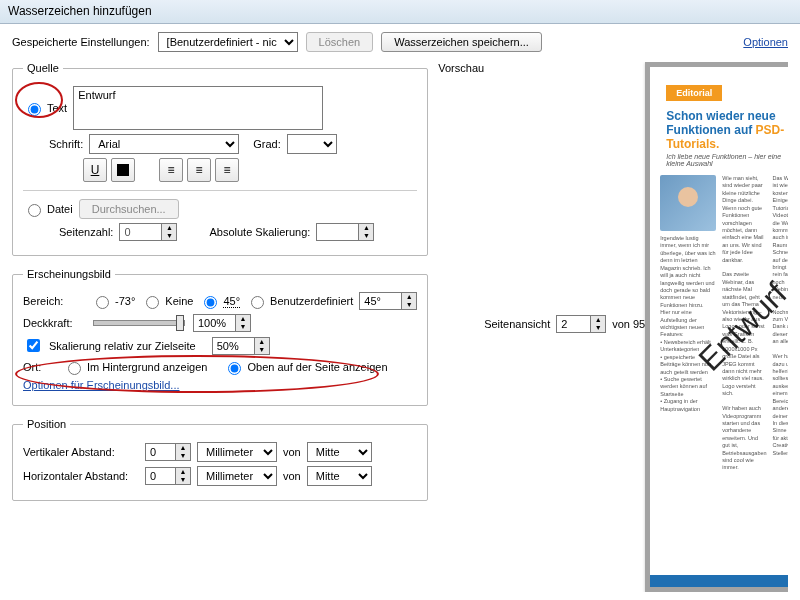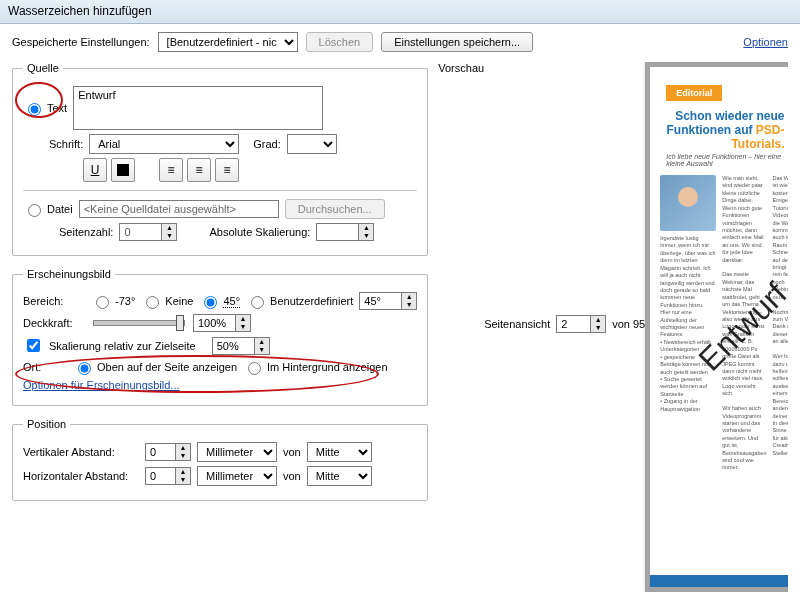--- a/index.html
+++ b/index.html
@@ -162,21 +162,20 @@
     font-size: 9px;
     font-weight: bold;
     padding: 3px 10px;
     margin: 18px 0 8px 16px;
   }
   .headline {
     color: #1f6fb2;
     font-weight: bold;
     font-size: 12px;
     padding: 0 16px;
-    text-align: right;
   }
   .headline .accent { color: #f39a1f; }
   .body-cols {
     display:flex;
     gap:6px;
     padding:6px 10px 10px 10px;
     font-size:5.5px;
     line-height:1.35;
     color:#555;
   }
@@ -227,21 +226,21 @@
 
 <div class="titlebar">Wasserzeichen hinzufügen</div>
 
 <div class="content">
   <div class="toprow">
     <span>Gespeicherte Einstellungen:</span>
     <select style="width:140px">
       <option>[Benutzerdefiniert - nicht gespeichert]</option>
     </select>
     <button disabled="">Löschen</button>
-    <button>Einstellungen speichern...</button>
+    <button>Wasserzeichen speichern...</button>
     <span class="spacer"></span>
     <span class="link">Optionen</span>
   </div>
 
   <div class="columns">
     <div class="leftcol">
 
       <fieldset class="quelle-rel">
         <legend>Quelle</legend>
         <div class="circle-red" style="top:8px;left:2px;width:44px;height:32px"></div>
@@ -276,21 +275,20 @@
           <span class="icon-btn">≡</span>
         </div>
 
         <div style="border-top:1px solid #ccc;margin:8px 0"></div>
 
         <div class="row">
           <span class="radio-wrap">
             <input type="radio" style="">
             <span>Datei</span>
           </span>
-          <input type="text" readonly="" style="width: 200px; color: rgb(102, 102, 102);" value="&lt;Keine Quelldatei ausgewählt&gt;">
           <button disabled="">Durchsuchen...</button>
         </div>
 
         <div class="row row-indent" style="margin-left:36px">
           <span>Seitenzahl:</span>
           <span class="spinner">
             <input type="text" disabled="" value="0" style="">
             <span class="arrows">
                 <span>▲</span>
                 <span>▼</span>
@@ -357,27 +355,27 @@
             <span class="arrows">
                 <span>▲</span>
                 <span>▼</span>
               </span>
           </span>
         </div>
 
         <div class="row" style="position:relative">
           <div class="oval-red" style="top:-4px;left:-8px"></div>
           <span style="width:34px">Ort:</span>
+          <span class="radio-wrap">
+              <input type="radio" style="">
+              <span>Im Hintergrund anzeigen</span>
+            </span>
           <span class="radio-wrap" style="margin-left:10px">
               <input type="radio" checked="" style="">
               <span>Oben auf der Seite anzeigen</span>
-            </span>
-          <span class="radio-wrap">
-              <input type="radio" style="">
-              <span>Im Hintergrund anzeigen</span>
             </span>
         </div>
 
         <div class="row">
           <span class="link">Optionen für Erscheinungsbild...</span>
         </div>
       </fieldset>
 
       <fieldset>
         <legend>Position</legend>

